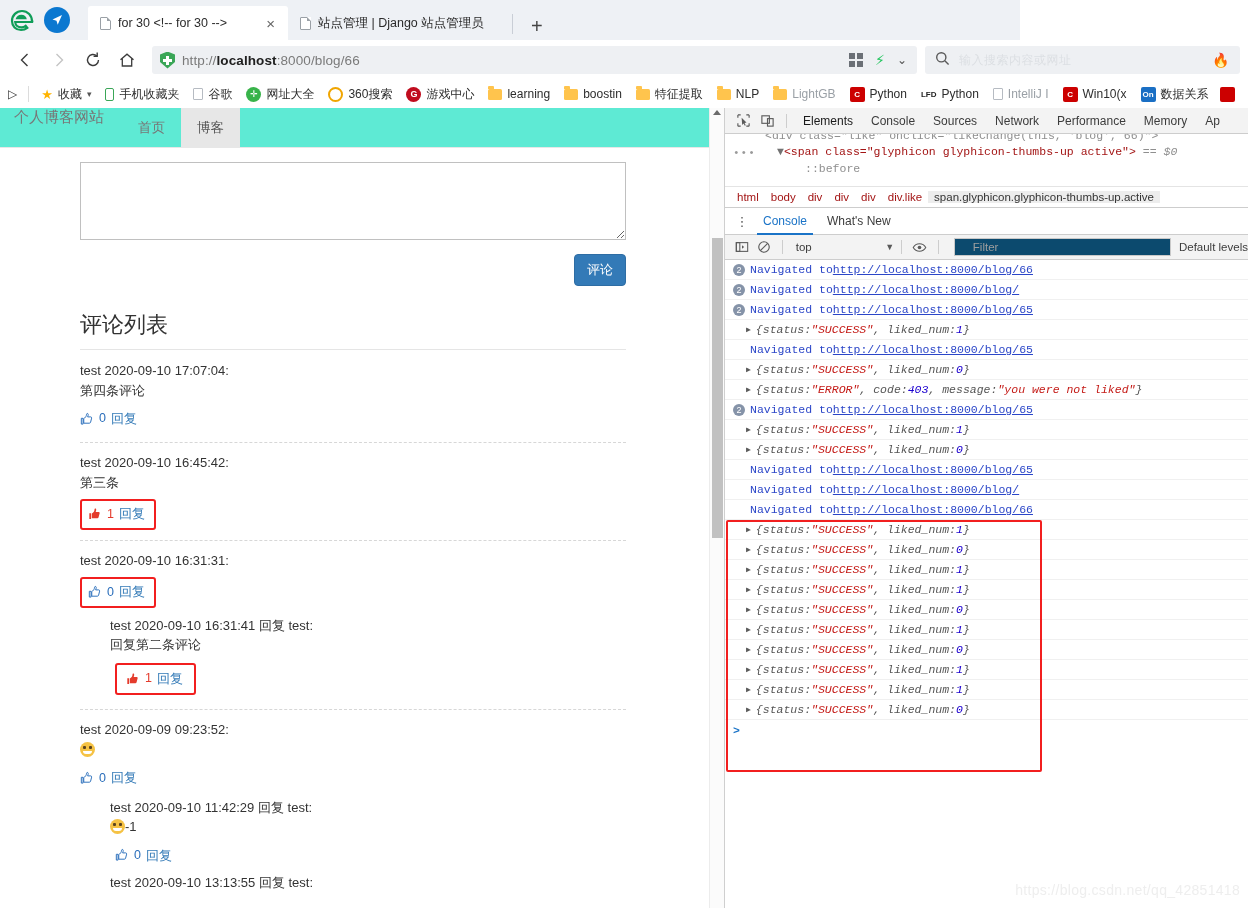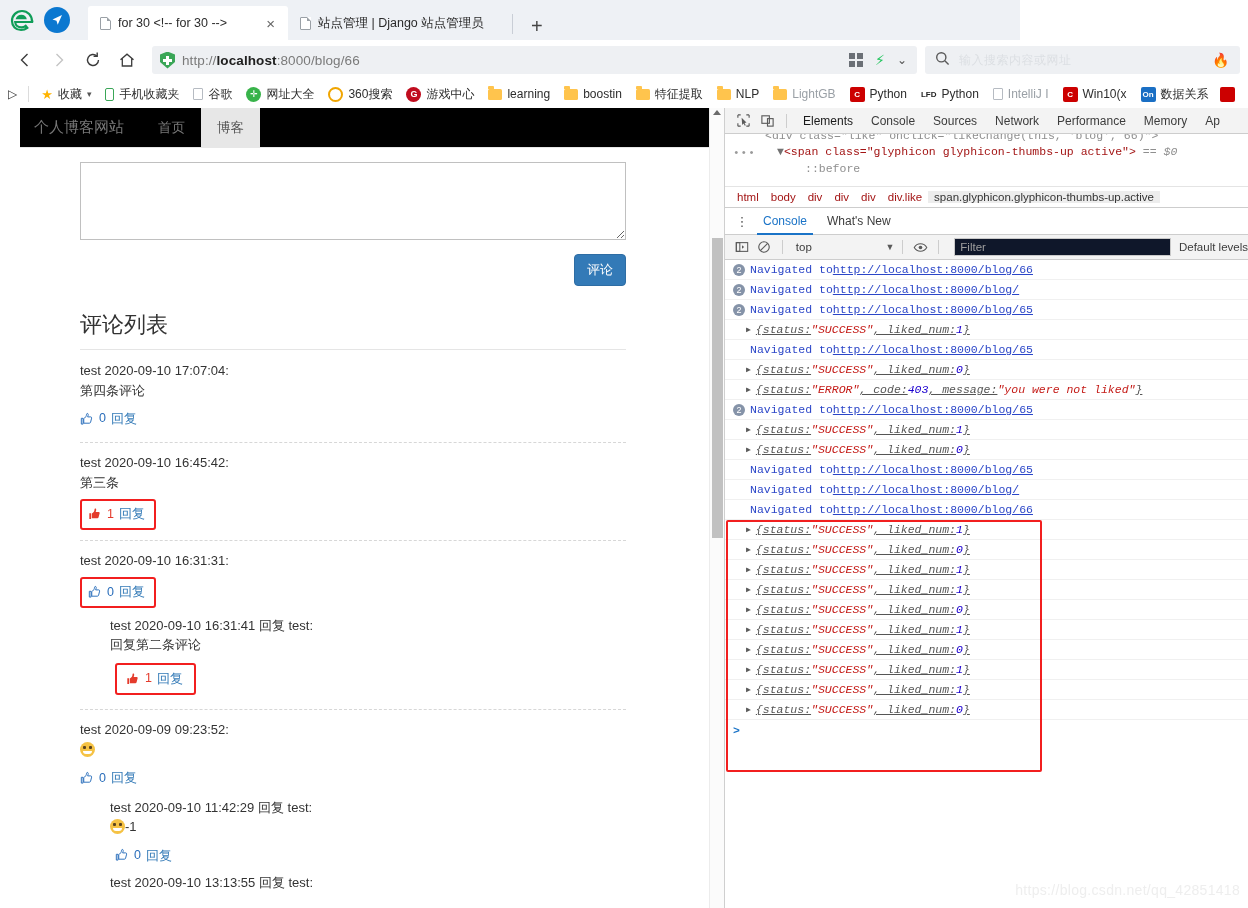--- a/index.html
+++ b/index.html
@@ -62,21 +62,21 @@
   .star { color:#ffb400; font-size:13px; }
   .caret { font-size:9px; color:#555; }
   .bmdiv { width:1px; height:16px; background:#dcdcdc; margin:0 5px; }
   .dot { width:15px;height:15px;border-radius:50%;display:flex;align-items:center;justify-content:center;color:#fff;font-size:9px;font-weight:bold;flex:none;}
   .sq  { width:15px;height:15px;border-radius:2px;display:flex;align-items:center;justify-content:center;color:#fff;font-size:8px;font-weight:bold;flex:none;}
   .phoneico{width:9px;height:13px;border:1.5px solid #3aa657;border-radius:2px;flex:none;}
   .tribtn { font-size:12px; color:#333; padding:0 6px 0 8px; }
 
   
   .pagearea { position:absolute; left:0; top:108px; width:724px; height:800px; background:#fff; overflow:hidden; }
-  .sitenav { height:40px; background:#000000; display:flex; align-items:center; border-bottom:1px solid #e7e7e7;margin-left:20px; }
+  .sitenav { height:40px; background:#5eead4; display:flex; border-bottom:1px solid #e7e7e7; }
   .brand { font-size:15px; color:#777; padding:0 18px 0 14px; }
   .navlink { font-size:13.5px; color:#777; padding:0 16px; height:40px; display:flex; align-items:center; }
   .navlink.sel { background:#e7e7e7; color:#555; }
 
   .content { padding:14px 16px 0 80px; position:relative; }
   .ta { width:546px; height:78px; border:1px solid #c0c0c0; background:#fff; }
   .btnrow { width:546px; display:flex; justify-content:flex-end; margin-top:10px; }
   .btn-comment { background:#337ab7; color:#fff; border:1px solid #2e6da4; border-radius:4px; font-size:13px; padding:6px 12px; }
   .h-comments { font-size:22px; color:#333; margin:24px 0 9px 0; font-weight:400; }
   .hr { width:546px; height:1px; background:#e5e5e5; }
@@ -121,29 +121,29 @@
   .crumb.cur { background:#ededed; color:#333; }
   .dt-sub { height:27px; background:#fff; border-bottom:1px solid #cdcdcd; display:flex; align-items:center; padding-left:6px; gap:0; position:relative;}
   .kebab { width:22px; text-align:center; color:#5a5a5a; font-size:13px; letter-spacing:0; line-height:1; }
   .sub-tab { font-size:12px; color:#3c3c3c; padding:0 10px; height:27px; display:flex; align-items:center; position:relative; }
   .sub-tab.active { color:#1a73c7; }
   .sub-tab.active:after { content:""; position:absolute; left:4px; right:4px; bottom:0; height:2px; background:#1a73c7; }
   .console-bar { height:25px; background:#f3f3f3; border-bottom:1px solid #cdcdcd; display:flex; align-items:center; padding-left:6px; gap:0; font-size:11.5px; color:#5a5a5a;}
   .cb-icon { width:24px; height:22px; display:flex; align-items:center; justify-content:center; color:#5a5a5a;}
   .ctx { font-size:11.5px; color:#3c3c3c; padding-left:6px; width:104px; }
   .ctx-caret { color:#5a5a5a; font-size:9px; }
-  .filterbox { width:236px; height:18px; border:1px solid #c9c9c9; background:#0f172a; font-size:11.5px; color:#9e9e9e; display:flex; align-items:center; padding-left:5px; margin-left:8px;}
+  .filterbox { width:236px; height:18px; border:1px solid #c9c9c9; background:#0c4a6e; font-size:11.5px; color:#9e9e9e; display:flex; align-items:center; padding-left:18px; margin-left:8px;}
   .levels { font-size:11.5px; color:#3c3c3c; margin-left:8px; white-space:nowrap; }
   .logs { position:relative; font-family:"Liberation Mono","DejaVu Sans Mono",monospace; font-size:11.5px; }
   .logrow { height:20px; border-bottom:1px solid #f0f0f0; display:flex; align-items:center; padding-left:8px; white-space:nowrap; }
   .badge2 { width:12px; height:12px; border-radius:50%; background:#8593a8; color:#fff; font-size:9px; display:inline-flex; align-items:center; justify-content:center; margin-right:5px; font-family:"Liberation Sans",sans-serif; flex:none;}
   .nav-text { color:#2b46c8; }
   .nav-link { color:#2b46c8; text-decoration:underline; }
   .arrow { color:#5a5a5a; font-size:8px; margin-right:5px; margin-left:13px; }
-  .obj { font-style:italic; color:#555;text-decoration:underline; }
+  .obj { font-style:italic; color:#555; }
   .ostr { color:#c41a16; font-style:italic; }
   .onum { color:#1c00cf; font-style:italic; }
   .prompt { color:#1a73c7; font-weight:bold; }
   .redbox { position:absolute; border:2px solid #f21f1f; border-radius:2px; pointer-events:none; }
   .watermark { position:absolute; right:8px; bottom:10px; color:#eeeeee; font-size:14px; letter-spacing:.3px; }
 </style>
 </head>
 <body>
 
 <div class="screen">

